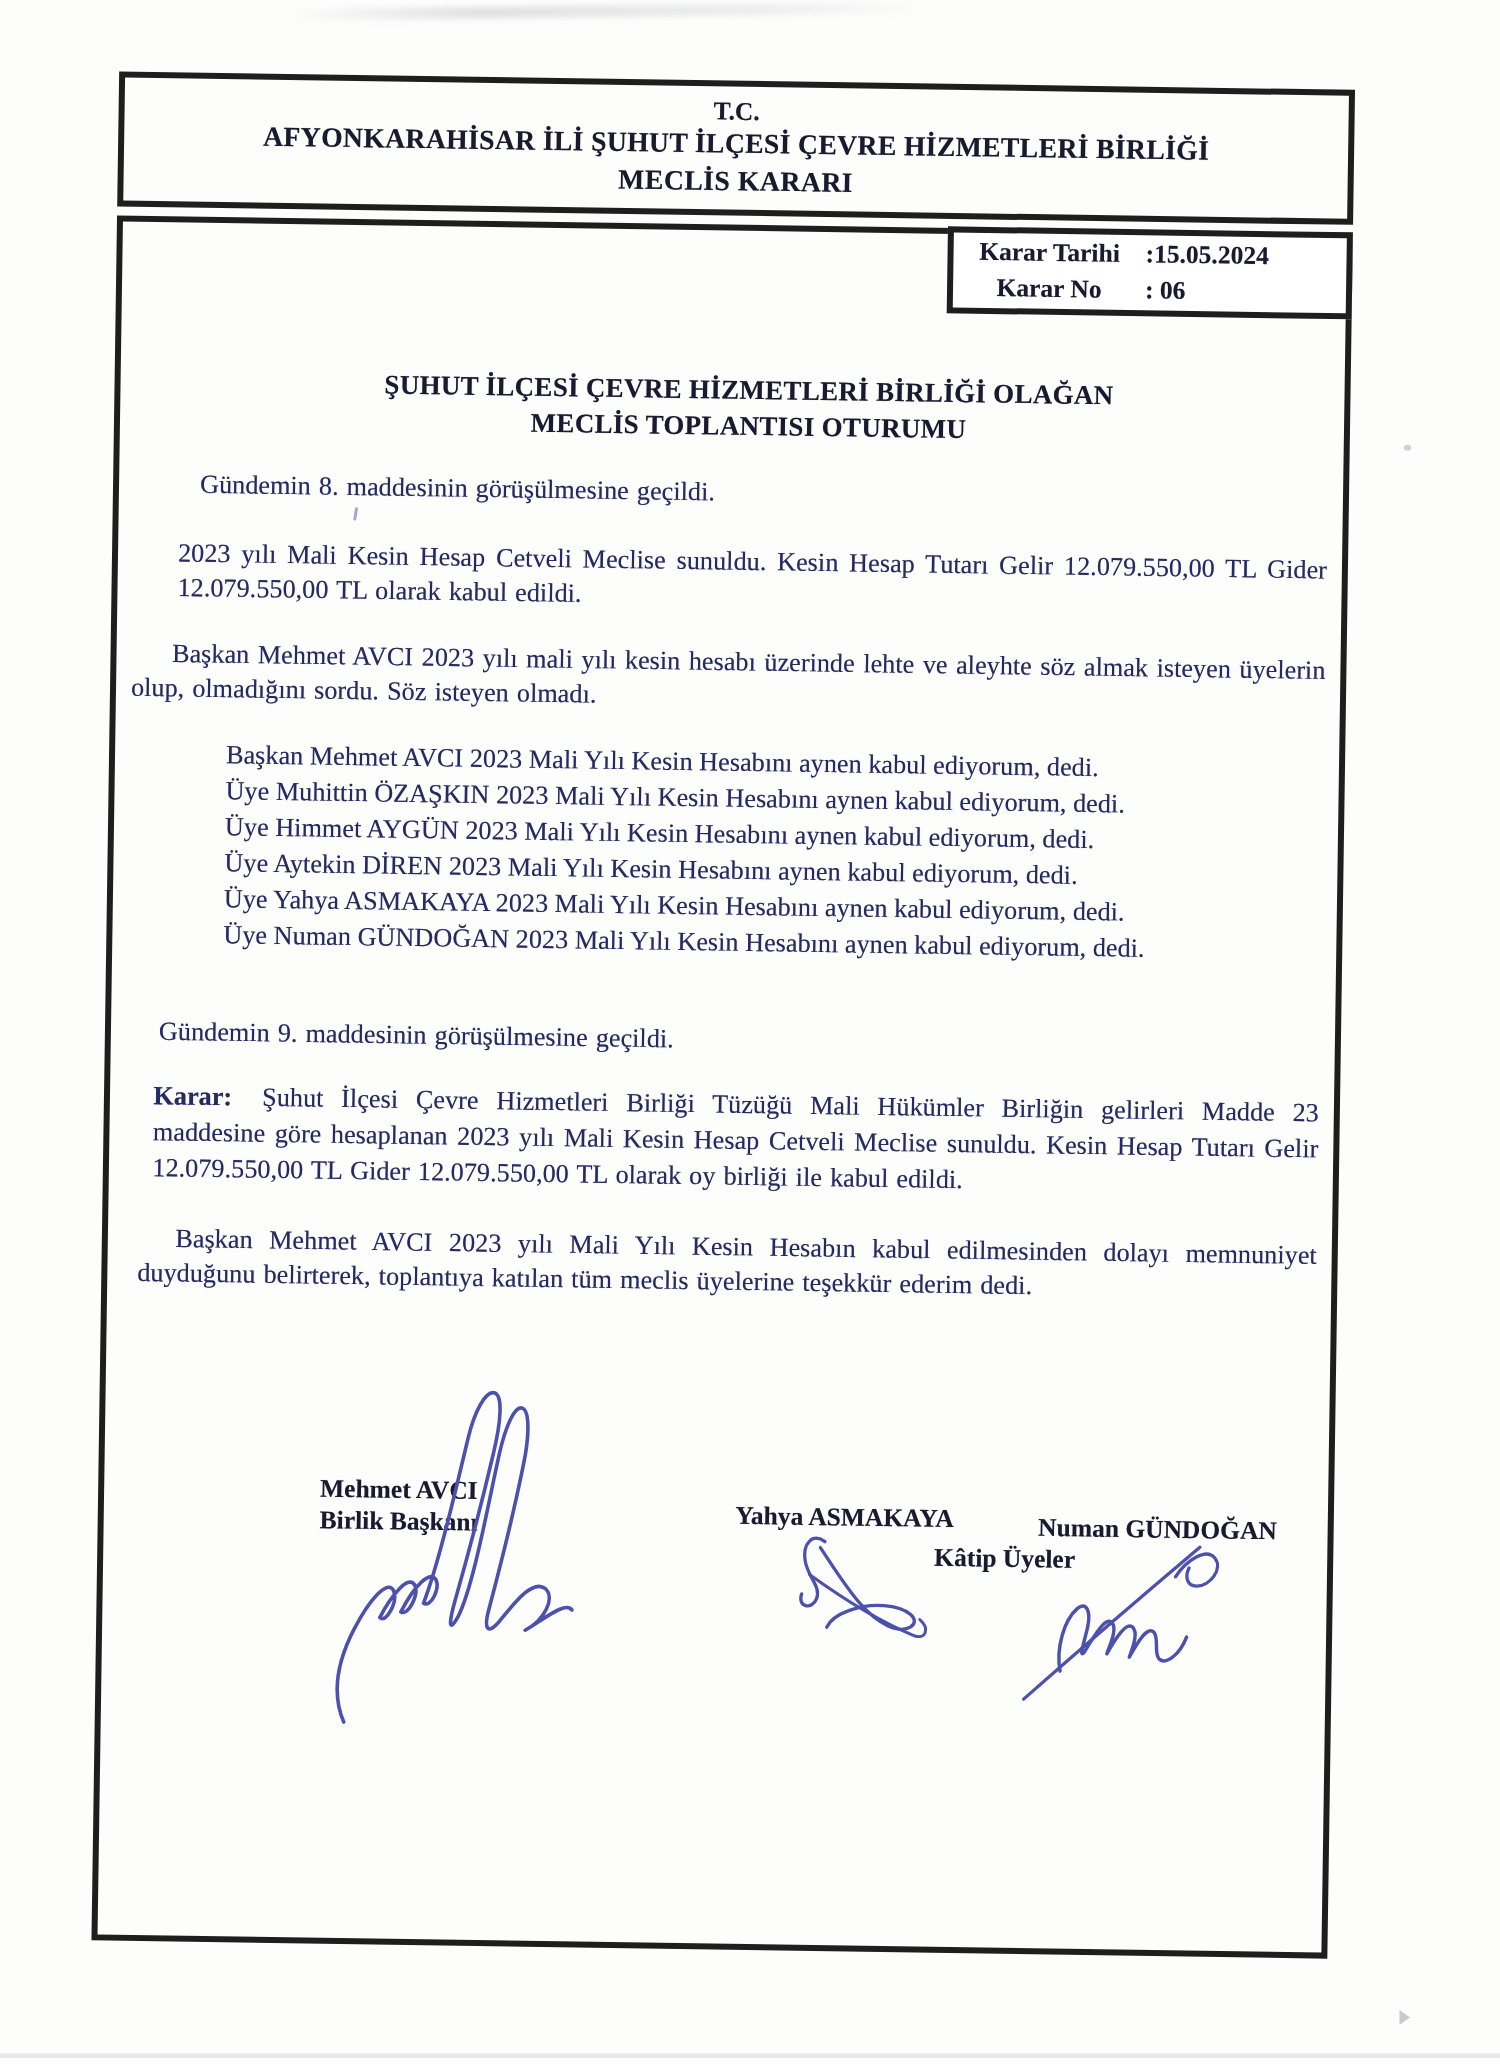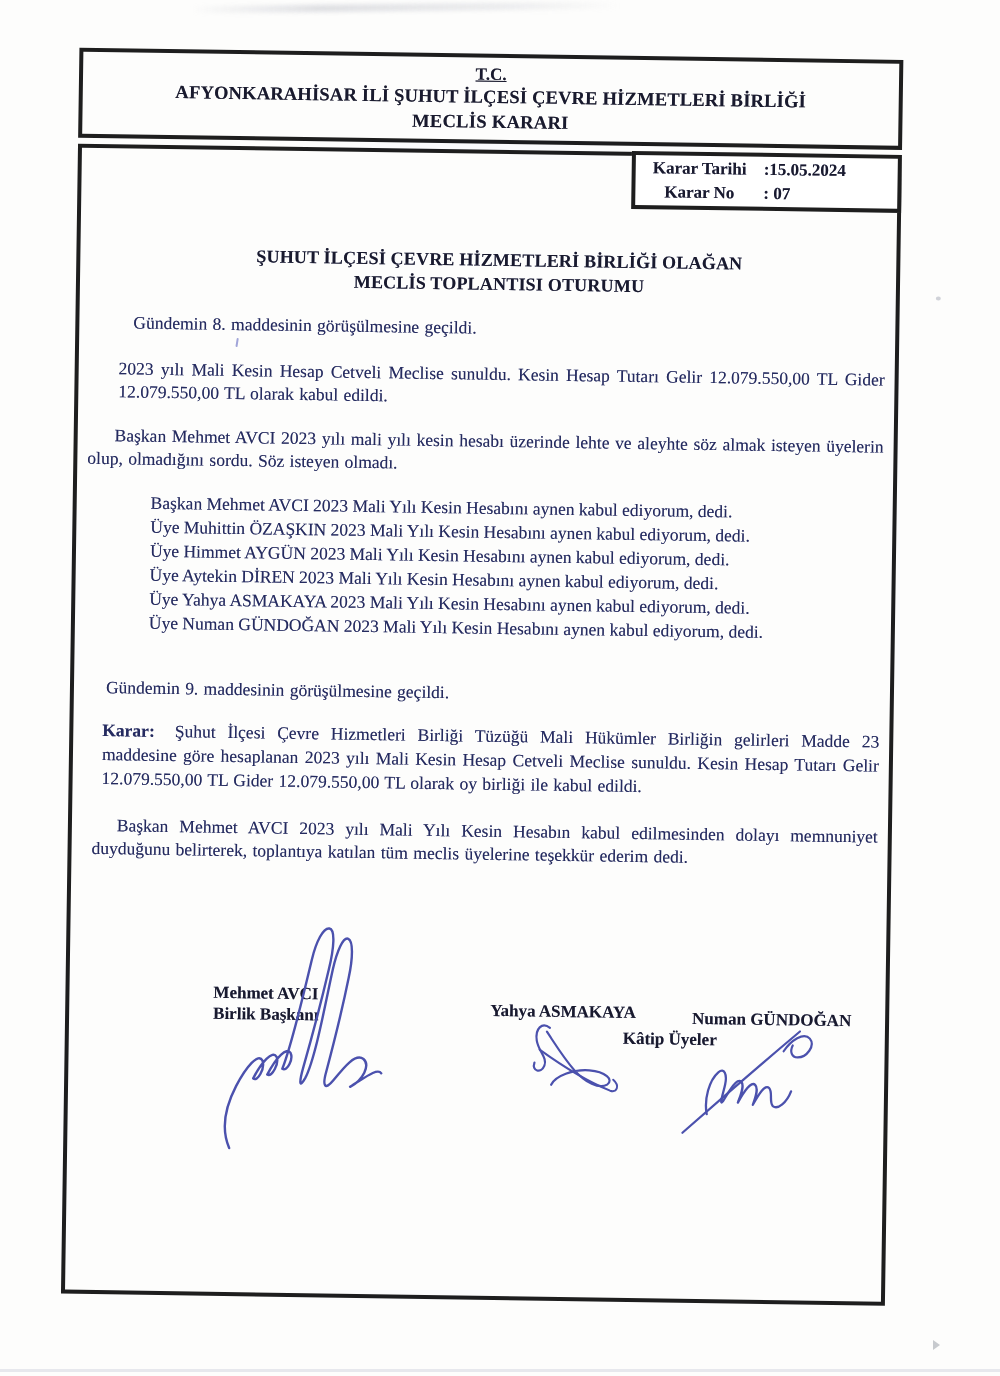--- a/index.html
+++ b/index.html
@@ -11,21 +11,21 @@
   .tilt{position:absolute;inset:0;transform:rotate(0.85deg);transform-origin:500px 688px;}
 
   
   .header-box{
     position:absolute;left:70px;top:54px;width:824px;height:90px;box-sizing:border-box;
     border:4px solid var(--border,#1e1e1e);
     display:flex;flex-direction:column;justify-content:center;align-items:center;
     color:var(--ink-dark,#191a2e);font-weight:bold;text-align:center;
     text-shadow:0 0 .5px rgba(20,20,40,.5);
   }
-  .h-line1{font-size:17px;line-height:21px;text-decoration:underline;}
+  .h-line1{font-size:17px;line-height:21px;}
   .h-line2{font-size:18.5px;line-height:25px;letter-spacing:.2px;}
   .h-line3{font-size:18.5px;line-height:24px;letter-spacing:.3px;}
 
   
   .main-box{
     position:absolute;left:70px;top:150px;width:824px;height:1150px;box-sizing:border-box;
     border:4px solid var(--border,#1e1e1e);
     padding:0 10px 0 32px;
     color:var(--ink-body,#252b60);
     text-shadow:0 0 .5px rgba(35,42,95,.5);
@@ -102,21 +102,21 @@
 
     <div class="main-box">
 
       <div class="decision-box">
         <div class="d-row">
           <span class="d-label">Karar Tarihi</span>
           <span class="d-value">:15.05.2024</span>
         </div>
         <div class="d-row">
           <span class="d-label">Karar No</span>
-          <span class="d-value">: 07</span>
+          <span class="d-value">: 06</span>
         </div>
       </div>
 
       <div class="doc-title">
         <div>ŞUHUT İLÇESİ ÇEVRE HİZMETLERİ BİRLİĞİ OLAĞAN</div>
         <div>MECLİS TOPLANTISI OTURUMU</div>
       </div>
 
       <p class="para p-agenda8">Gündemin 8. maddesinin görüşülmesine geçildi.</p>
       <p class="para p-hesap">2023 yılı Mali Kesin Hesap Cetveli Meclise sunuldu. Kesin Hesap Tutarı Gelir 12.079.550,00 TL Gider 12.079.550,00 TL olarak kabul edildi.</p>

